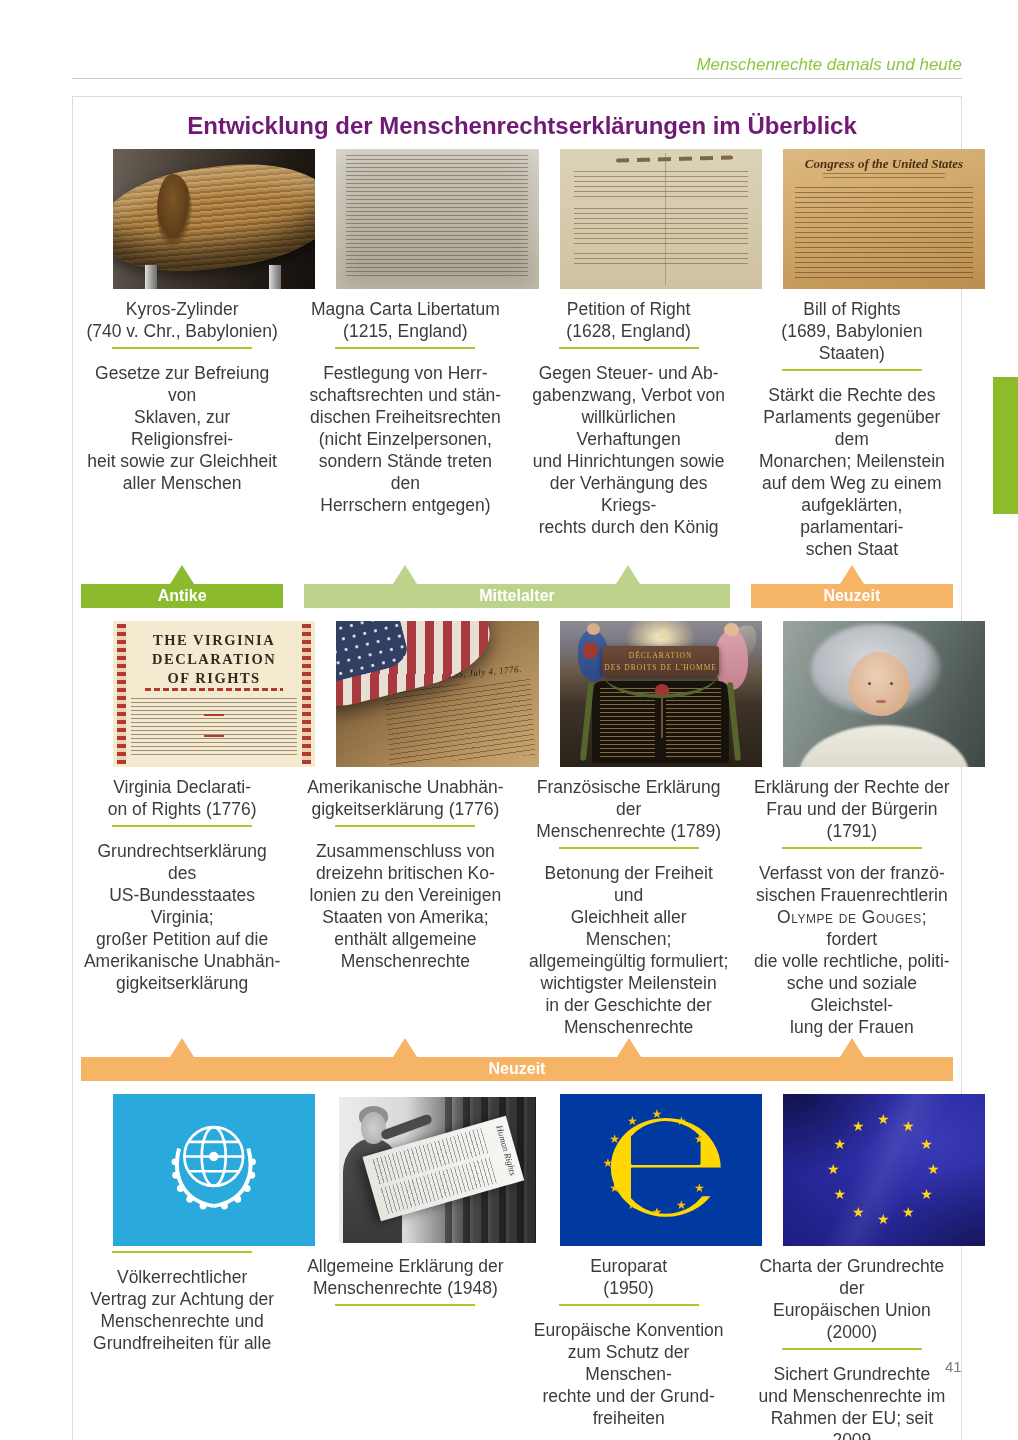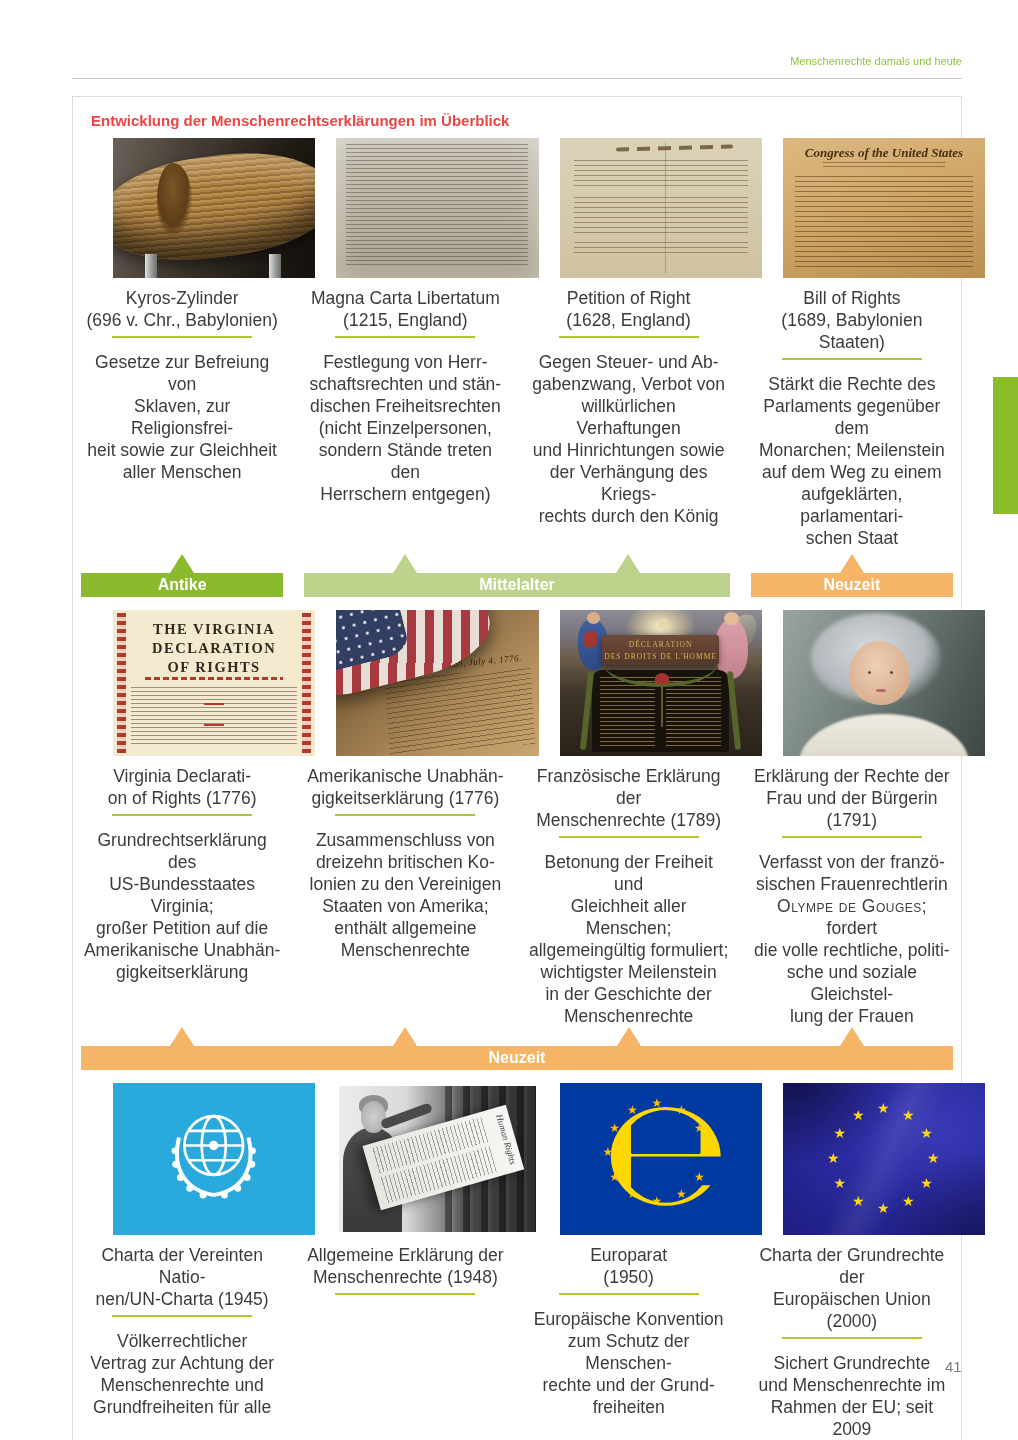--- a/index.html
+++ b/index.html
@@ -1,25 +1,25 @@
 <!DOCTYPE html>
 <html lang="de"><head>
 <meta charset="utf-8">
 <style>
   html,body{margin:0;padding:0;background:#fff;}
   .page{position:relative;width:1018px;height:1440px;background:#fff;overflow:hidden;
         font-family:"Liberation Sans","DejaVu Sans",sans-serif;color:#3c3c3c;}
-  .top-header{position:absolute;top:55px;right:56px;font-size:11px;color:#8cc63f;}
+  .top-header{position:absolute;top:55px;right:56px;font-size:17px;color:#8cc63f;font-style:italic;}
   .top-rule{position:absolute;top:78px;left:72px;width:890px;border-top:1px solid #c9c9c9;}
   .side-tab{position:absolute;top:377px;right:0;width:25px;height:137px;background:#8bbd2a;}
   .page-num{position:absolute;top:1358px;left:945px;font-size:15px;color:#7c7c7c;}
 
   .box{position:absolute;top:96px;left:72px;width:890px;box-sizing:border-box;
        border:1px solid #dcdcdc;padding:15px 8px 6px;}
-  .box-title{margin:0 0 9px 10px;font-size:15px;font-weight:bold;color:#ef4444;}
+  .box-title{margin:0 0 9px 10px;font-size:24px;font-weight:bold;color:#701a75;text-align:center;}
 
   .grid{display:grid;grid-template-columns:repeat(4,1fr);column-gap:21px;}
   .card{min-width:0;}
   .img{position:relative;overflow:hidden;width:100%;margin-left:32px;}
   .r1 .img{height:140px}.r2 .img{height:146px}.r3 .img{height:152px}
   .card-title{margin-top:9px;text-align:center;font-size:17.5px;line-height:22px;
               min-height:44px;white-space:pre-line;}
   .t-rule{width:140px;height:2px;background:#abc832;margin:5px auto 13px;}
   .card-desc{text-align:center;font-size:17.5px;line-height:22px;white-space:pre-line;}
   .r1 .card-desc,.r2 .card-desc{min-height:132px}.r3 .card-desc{min-height:88px}
@@ -219,21 +219,21 @@
 
     <div class="grid r1">
       <div class="card">
         <div class="img kyros">
           <div class="cyl"></div>
           <div class="dmg"></div>
           <div class="stand sl"></div>
           <div class="stand sr"></div>
         </div>
         <div class="card-title">Kyros-Zylinder
-(696 v. Chr., Babylonien)</div>
+(740 v. Chr., Babylonien)</div>
         <div class="t-rule"></div>
         <div class="card-desc">Gesetze zur Befreiung von
 Sklaven, zur Religionsfrei-
 heit sowie zur Gleichheit
 aller Menschen</div>
       </div>
 
       <div class="card">
         <div class="img magna">
           <div class="txt"></div>
@@ -428,22 +428,20 @@
                 <circle cx="32" cy="72" r="2.6"></circle>
                 <circle cx="42" cy="77" r="2.6"></circle>
               <circle cx="79" cy="44" r="2.6"></circle>
                 <circle cx="78.5" cy="54" r="2.6"></circle>
               <circle cx="75" cy="64" r="2.6"></circle>
                 <circle cx="68" cy="72" r="2.6"></circle>
                 <circle cx="58" cy="77" r="2.6"></circle>
             </g>
           </svg>
         </div>
-        <div class="card-title">Charta der Vereinten Natio-
-nen/UN-Charta (1945)</div>
         <div class="t-rule"></div>
         <div class="card-desc">Völkerrechtlicher
 Vertrag zur Achtung der
 Menschenrechte und
 Grundfreiheiten für alle</div>
       </div>
 
       <div class="card">
         <div class="img roosevelt">
           <div class="photo">

